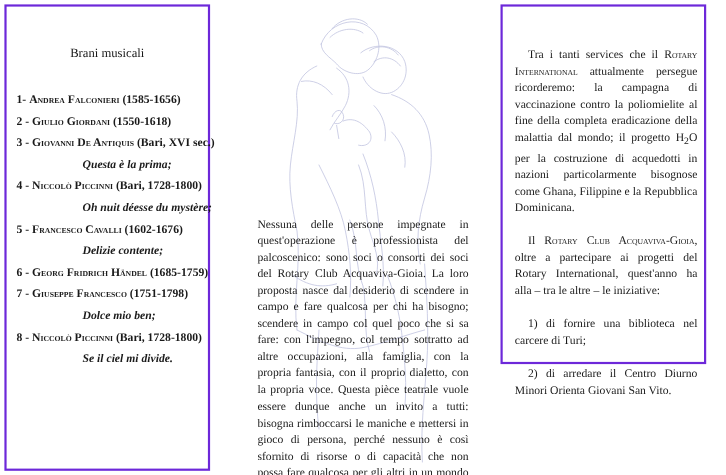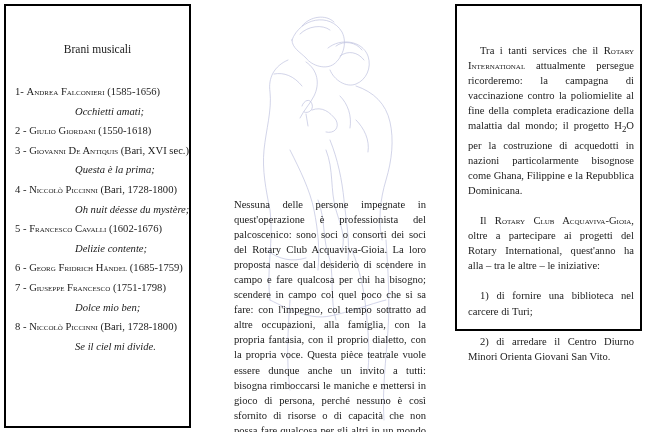--- a/index.html
+++ b/index.html
@@ -1,45 +1,44 @@
 <!DOCTYPE html>
 <html><head>
 <meta charset="utf-8">
 <style>
   html, body { margin: 0; padding: 0; background: #ffffff; }
   body { width: 660px; height: 432px; position: relative; overflow: hidden;
          font-family: "Liberation Serif", "DejaVu Serif", serif; color: #1a1a1a; }
   .panel { position: absolute; box-sizing: border-box; }
-  .boxed { border: 2px solid #000000; }
+  .boxed { border: 2px solid #6d28d9; }
   #left { left: 4px; top: 4px; width: 187px; height: 424px; }
   #right { left: 455px; top: 4px; width: 187px; height: 327px; }
   #middle { left: 230px; top: 0; width: 200px; height: 432px; }
 
   .title { position: absolute; left: 0; right: 0; top: 37px; text-align: center; font-size: 11.5px; }
-  .tracks { position: absolute; left: 9px; right: 6px; top: 76px; margin: 0; padding: 0; list-style: none; }
+  .tracks { position: absolute; left: 9px; right: 6px; top: 76px; margin: 0; padding: 0; list-style: none; font-weight: bold; }
   .tracks li { font-size: 10.6px; line-height: 19.6px; white-space: nowrap; }
   .tracks .composer .sc { font-variant: small-caps; }
   .tracks .piece { font-style: italic; padding-left: 60px; }
 
   .sketch { position: absolute; left: 0; top: 0; width: 200px; height: 432px; }
   .mid-text { position: absolute; left: 4px; top: 197px; width: 192px; font-size: 10.6px; line-height: 15.05px;
               text-align: justify; }
 
   .right-text { position: absolute; left: 11px; right: 6px; top: 37px; font-size: 10.6px; line-height: 15.1px; text-align: justify; }
   .right-text p { margin: 0 0 15px 0; text-indent: 12px; }
   .sc { font-variant: small-caps; }
 </style>
 </head>
 <body>
 
 <div id="left" class="panel boxed">
   <div class="title">Brani musicali</div>
   <ul class="tracks">
     <li class="composer"><span>1-</span> <span class="sc">Andrea Falconieri</span> <span>(1585-1656)</span></li>
-    <li class="piece">Occhietti amati;</li>
     <li class="composer"><span>2 -</span> <span class="sc">Giulio Giordani</span> <span>(1550-1618)</span></li>
     <li class="composer"><span>3 -</span> <span class="sc">Giovanni De Antiquis</span> <span>(Bari, XVI sec.)</span></li>
     <li class="piece">Questa è la prima;</li>
     <li class="composer"><span>4 -</span> <span class="sc">Niccolò Piccinni</span> <span>(Bari, 1728-1800)</span></li>
     <li class="piece">Oh nuit déesse du mystère;</li>
     <li class="composer"><span>5 -</span> <span class="sc">Francesco Cavalli</span> <span>(1602-1676)</span></li>
     <li class="piece">Delizie contente;</li>
     <li class="composer"><span>6 -</span> <span class="sc">Georg Fridrich Händel</span> <span>(1685-1759)</span></li>
     <li class="composer"><span>7 -</span> <span class="sc">Giuseppe Francesco</span> <span>(1751-1798)</span></li>
     <li class="piece">Dolce mio ben;</li>

